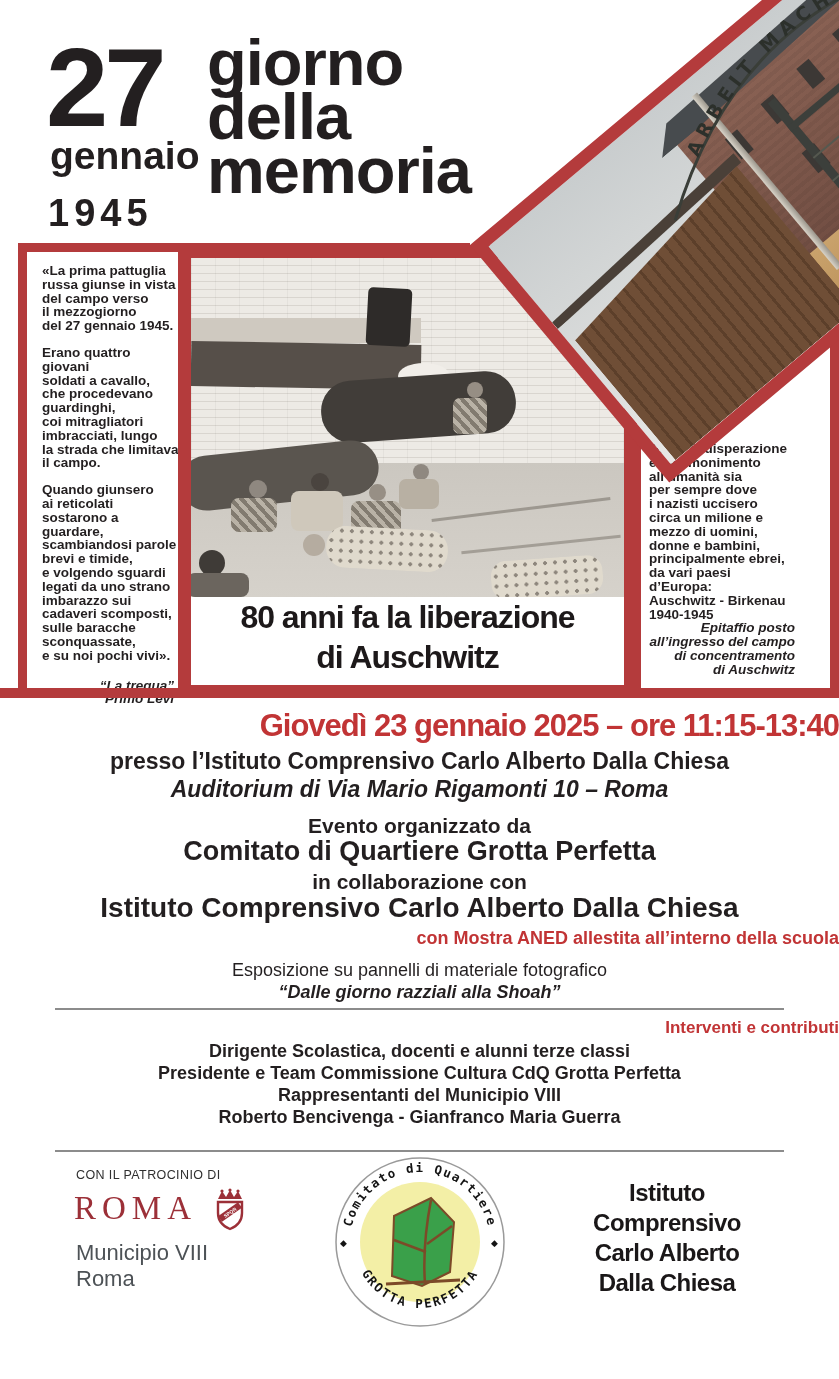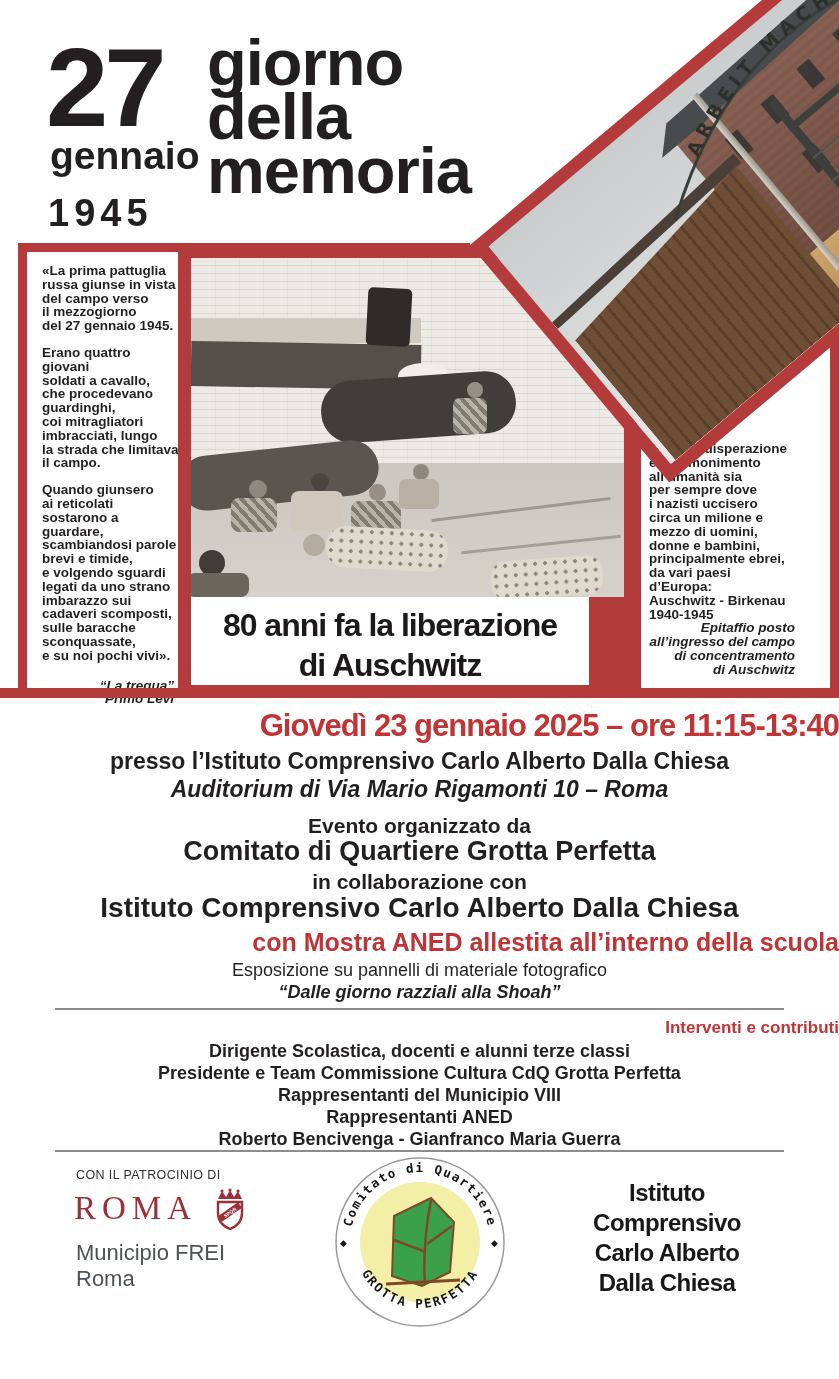--- a/index.html
+++ b/index.html
@@ -38,22 +38,22 @@
   .center-box{left:178px;top:245px;width:459px;height:453px;background:#b43b3c;z-index:2;}
   .bw-photo{position:absolute;left:13px;top:13px;width:433px;height:339px;overflow:hidden;
     background:linear-gradient(180deg,#b3afa9 0%,#cbc7c0 60%,#d6d2cb 100%);}
   .wall{position:absolute;left:0;top:0;width:433px;height:205px;
     background:
       repeating-linear-gradient(90deg,rgba(0,0,0,0.04) 0 1px,transparent 1px 24px),
       repeating-linear-gradient(180deg,#edeae5 0 7px,#d9d5cf 7px 8px);}
   .blob{position:absolute;}
   .stripes{background:repeating-linear-gradient(48deg,#b9b2a6 0 4px,#827b70 4px 8px);}
   .polka{background:radial-gradient(#8d867c 1.6px,transparent 1.8px) 0 0/10px 10px,#e0dacd;}
-  .banner{position:absolute;left:13px;top:352px;width:398px;height:88px;background:#ffffff;
-    display:flex;align-items:flex-end;justify-content:center;}
+  .banner{position:absolute;left:13px;top:352px;width:433px;height:88px;background:#ffffff;
+    display:flex;align-items:flex-start;justify-content:center;}
   .banner-text{font-size:32px;font-weight:bold;line-height:40px;text-align:center;letter-spacing:-1px;color:#1d191a;}
 
   
   .tilted{left:470px;top:245px;width:640px;height:310px;box-sizing:border-box;
     border:13px solid #b43b3c;background:linear-gradient(180deg,#c9cdce,#e8e8e6);
     transform:rotate(-40deg);transform-origin:top left;z-index:5;overflow:hidden;}
   .tp{position:absolute;}
   .tp-building{left:210px;top:32px;width:404px;height:205px;
     background:repeating-linear-gradient(180deg,rgba(0,0,0,0.05) 0 4px,transparent 4px 8px),
     linear-gradient(180deg,#8a6254,#6f4c41);}
@@ -72,21 +72,21 @@
   .tp-wire{background:#55584f;height:2px;}
 
   
   .date-line{top:708px;font-size:31px;font-weight:bold;letter-spacing:-1px;}
   .venue-line{top:748px;font-size:23px;font-weight:bold;}
   .address-line{top:776px;font-size:23px;font-weight:bold;font-style:italic;}
   .org-intro{top:814px;font-size:21px;font-weight:bold;}
   .org-name{top:836px;font-size:27px;font-weight:bold;}
   .collab-intro{top:870px;font-size:21px;font-weight:bold;}
   .collab-name{top:892px;font-size:28px;font-weight:bold;}
-  .mostra-line{top:928px;font-size:25px;font-weight:bold;}
+  .mostra-line{top:928px;font-size:18px;font-weight:bold;}
   .expo-line{top:960px;font-size:18px;font-weight:normal;}
   .expo-title{top:982px;font-size:18px;font-weight:bold;font-style:italic;}
   .hr{left:55px;width:729px;height:2px;background:#8c8c8c;}
   .hr1{top:1008px;}
   .hr2{top:1150px;}
   .int-heading{top:1018px;font-size:17px;font-weight:bold;}
   .int-items{top:1040px;font-size:18px;font-weight:bold;line-height:22px;text-align:center;}
 
   
   .patrocinio{left:76px;top:1168px;font-size:12.5px;letter-spacing:.4px;color:#2f2f2f;}
@@ -239,40 +239,39 @@
   <div class="abs center expo-line">Esposizione su pannelli di materiale fotografico</div>
   <div class="abs center expo-title">“Dalle giorno razziali alla Shoah”</div>
 
   <div class="abs hr hr1"></div>
 
   <div class="abs center int-heading red">Interventi e contributi</div>
   <div class="abs center int-items">
     <div>Dirigente Scolastica, docenti e alunni terze classi</div>
     <div>Presidente e Team Commissione Cultura CdQ Grotta Perfetta</div>
     <div>Rappresentanti del Municipio VIII</div>
-    <div>Rappresentanti ANED</div>
     <div>Roberto Bencivenga - Gianfranco Maria Guerra</div>
   </div>
 
   <div class="abs hr hr2"></div>
 
   <div class="abs patrocinio">CON IL PATROCINIO DI</div>
   <div class="abs roma-word">ROMA</div>
 
   <svg class="abs" style="left:213px;top:1188px;" width="34" height="44" viewBox="0 0 34 44">
     <path d="M5,11 L9,3 L13,9 L17,2 L21,9 L25,3 L29,11 Z" fill="#9c3038"></path>
     <circle cx="9" cy="3" r="1.6" fill="#9c3038"></circle>
       <circle cx="17" cy="2" r="1.6" fill="#9c3038"></circle>
       <circle cx="25" cy="3" r="1.6" fill="#9c3038"></circle>
     <path d="M5,14 h24 v11 c0,10 -7,14 -12,16 c-5,-2 -12,-6 -12,-16 Z" fill="none" stroke="#9c3038" stroke-width="2.4"></path>
     <path d="M7,31 L27,17" stroke="#9c3038" stroke-width="7"></path>
     <text x="10" y="27" font-size="5" font-weight="bold" fill="#ffffff" transform="rotate(-35 16 25)">SPQR</text>
   </svg>
 
-  <div class="abs municipio">Municipio FREI</div>
+  <div class="abs municipio">Municipio VIII</div>
   <div class="abs roma-sub">Roma</div>
 
   <svg class="abs cdq" width="172" height="172" viewBox="0 0 172 172">
     <circle cx="86" cy="86" r="84" fill="#ffffff" stroke="#9a9a9a" stroke-width="1.5"></circle>
     <circle cx="86" cy="86" r="60" fill="#f3efa6"></circle>
     <path d="M60,60 L97,42 L120,66 L116,116 L88,130 L58,120 Z" fill="#3aa04a" stroke="#7c4a28" stroke-width="2"></path>
     <path d="M97,44 C92,70 89,100 91,128" stroke="#7c4a28" stroke-width="2.5" fill="none"></path>
     <path d="M60,84 L92,96" stroke="#7c4a28" stroke-width="2.5" fill="none"></path>
     <path d="M118,70 L93,88" stroke="#7c4a28" stroke-width="2.5" fill="none"></path>
     <path d="M52,128 L126,124" stroke="#7c4a28" stroke-width="3" fill="none"></path>

